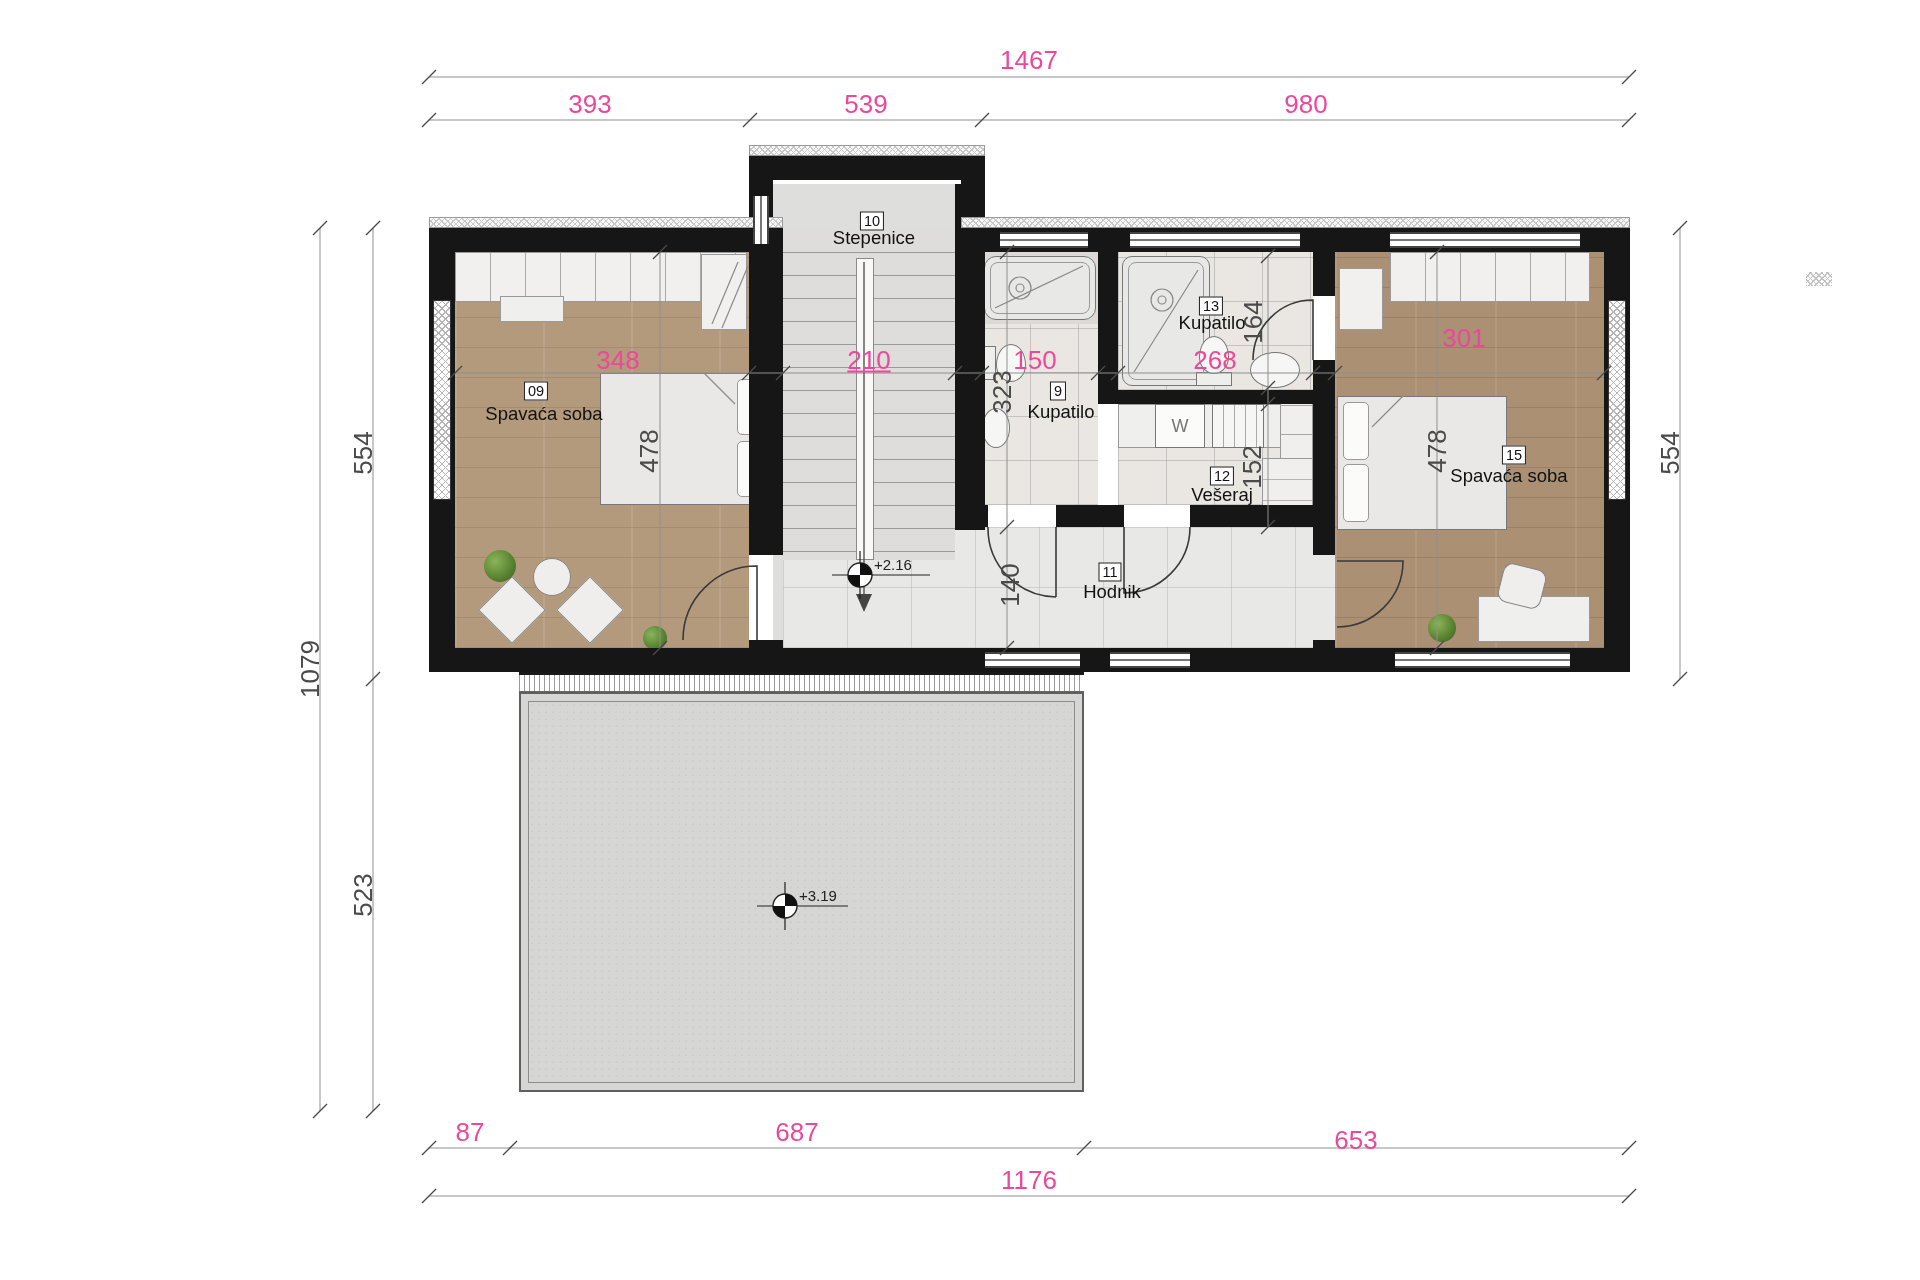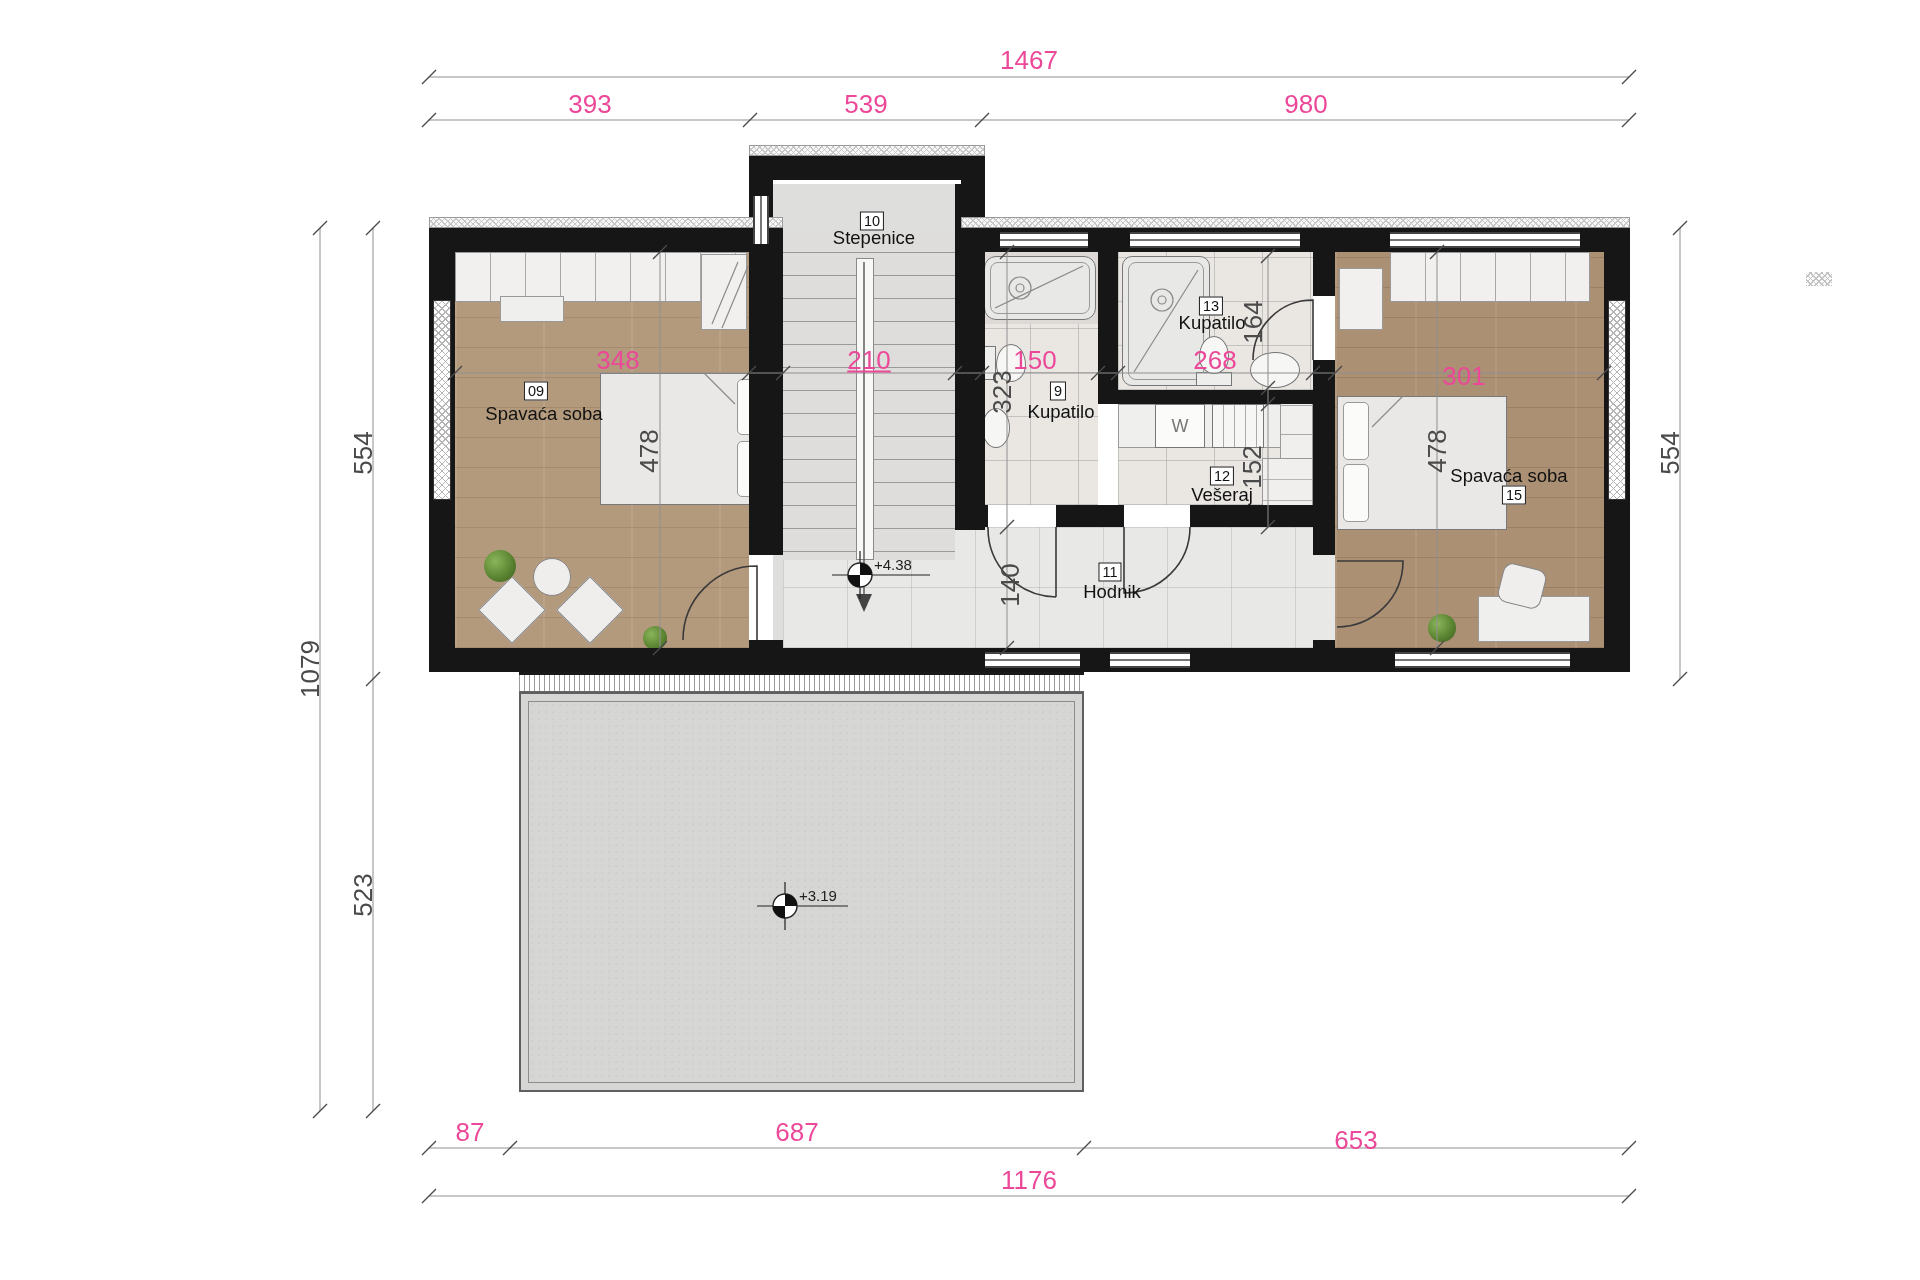--- a/index.html
+++ b/index.html
@@ -225,40 +225,40 @@
 
   <div class="dimr" style="left:310px;top:669px;">1079</div>
   <div class="dimr" style="left:363px;top:453px;">554</div>
   <div class="dimr" style="left:363px;top:895px;">523</div>
   <div class="dimr" style="left:1670px;top:453px;">554</div>
 
   <div class="dim" style="left:618px;top:360px;">348</div>
   <div class="dim" style="left:869px;top:360px;text-decoration:underline;">210</div>
   <div class="dim" style="left:1035px;top:360px;">150</div>
   <div class="dim" style="left:1215px;top:360px;">268</div>
-  <div class="dim" style="left:1464px;top:376px;">301</div>
+  <div class="dim" style="left:1464px;top:338px;">301</div>
 
   <div class="dimr" style="left:649px;top:451px;">478</div>
   <div class="dimr" style="left:1437px;top:451px;">478</div>
   <div class="dimr" style="left:1002px;top:392px;">323</div>
   <div class="dimr" style="left:1253px;top:322px;">164</div>
   <div class="dimr" style="left:1252px;top:467px;">152</div>
   <div class="dimr" style="left:1010px;top:585px;">140</div>
 
   <div class="room-badge" style="left:536px;top:391px;">09</div>
   <div class="room-name" style="left:544px;top:414px;">Spavaća soba</div>
   <div class="room-badge" style="left:872px;top:221px;">10</div>
   <div class="room-name" style="left:874px;top:238px;">Stepenice</div>
   <div class="room-badge" style="left:1110px;top:572px;">11</div>
   <div class="room-name" style="left:1112px;top:592px;">Hodnik</div>
   <div class="room-badge" style="left:1058px;top:391px;">9</div>
   <div class="room-name" style="left:1061px;top:412px;">Kupatilo</div>
   <div class="room-badge" style="left:1211px;top:306px;">13</div>
   <div class="room-name" style="left:1212px;top:323px;">Kupatilo</div>
   <div class="room-badge" style="left:1222px;top:476px;">12</div>
   <div class="room-name" style="left:1222px;top:495px;">Vešeraj</div>
-  <div class="room-badge" style="left:1514px;top:455px;margin-top:40px;">15</div>
+  <div class="room-badge" style="left:1514px;top:455px;">15</div>
   <div class="room-name" style="left:1509px;top:476px;">Spavaća soba</div>
 
-  <div class="lvl" style="left:874px;top:556px;">+4.38</div>
+  <div class="lvl" style="left:874px;top:556px;">+2.16</div>
   <div class="lvl" style="left:799px;top:887px;">+3.19</div>
 
 </div>
 
 </body></html>

